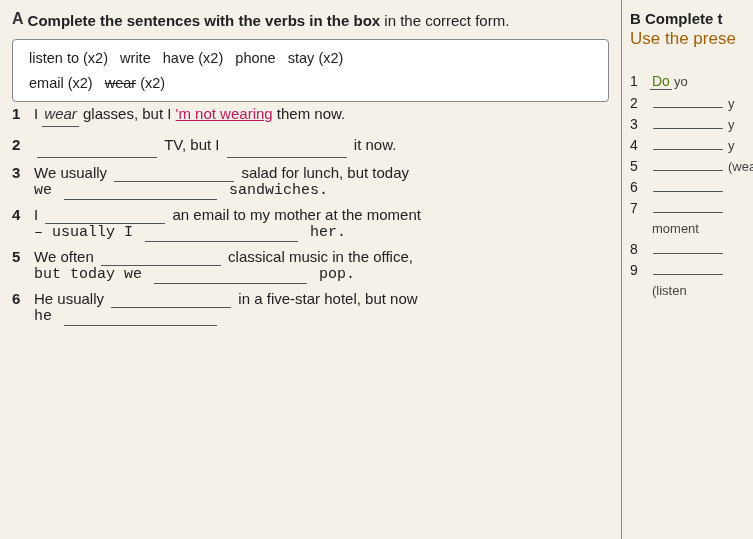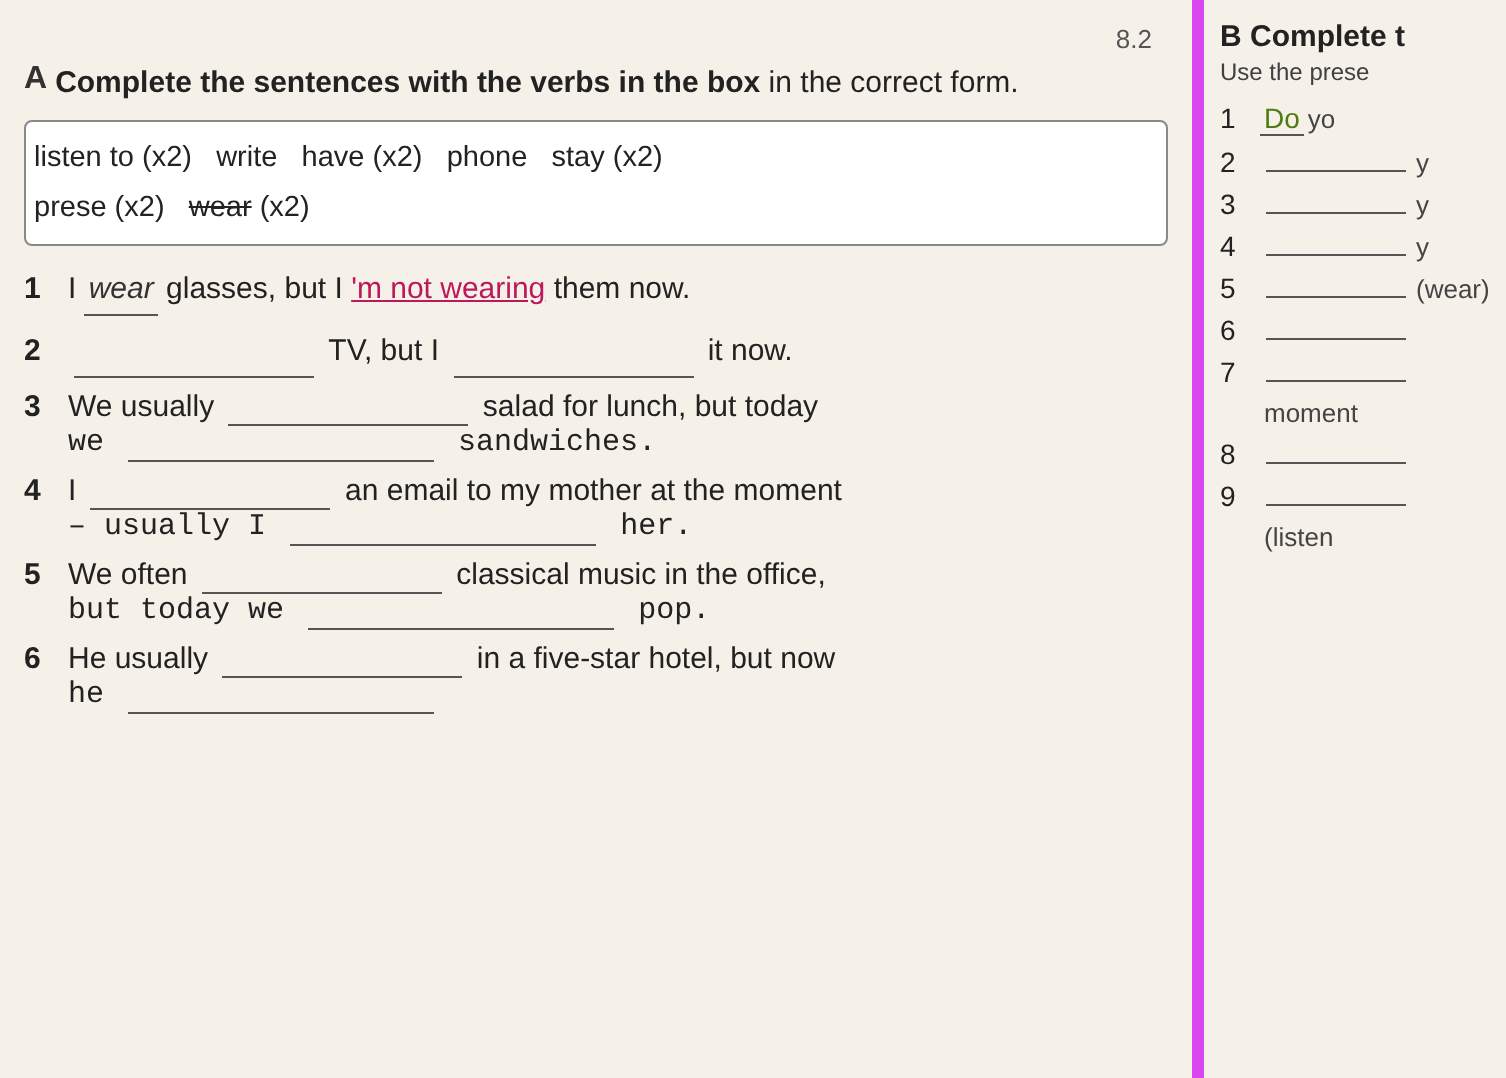--- a/index.html
+++ b/index.html
@@ -31,22 +31,21 @@
       line-height: 1.4;
     }
 
     .instructions strong {
       font-weight: bold;
     }
 
     .verb-box {
       border: 1.5px solid #888;
       border-radius: 4px;
-      padding: 6px 4px;
-      margin-bottom: 10px;
+      padding: 6px 16px;
       background: #fff;
       font-size: 14.5px;
       color: #222;
       line-height: 1.7;
     }
 
     .verb-box .strikethrough {
       text-decoration: line-through;
     }
 
@@ -94,37 +93,37 @@
       padding-left: 22px;
       display: flex;
       align-items: baseline;
       margin-bottom: 6px;
       font-size: 15px;
       color: #222;
       font-family: Liberation Mono, monospace;
     }
 
     .right-panel {
-      width: 157px;
+      width: 132px;
       background: #f5f0e8;
       padding: 10px 8px;
-      border-left: 6px solid #d946ef;
+      border-left: 1px solid #d946ef;
     }
 
     .right-header {
       font-size: 15px;
       font-weight: bold;
       color: #222;
       margin-bottom: 2px;
     }
 
     .right-sub {
-      font-size: 12px;
-      color: #404040;
-      margin-bottom: 8px;
+      font-size: 17px;
+      color: #a16207;
+      margin-bottom: 24px;
     }
 
     .right-list {
       list-style: none;
     }
 
     .right-list-item {
       display: flex;
       align-items: baseline;
       margin-bottom: 5px;
@@ -168,38 +167,35 @@
       font-weight: bold;
       font-size: 16px;
       color: #333;
       margin-right: 4px;
     }
   </style>
 </head>
 <body>
 
 <div class="main-content">
-  <div class="top-bar">
-    <span>8.2</span>
-  </div>
 
   <div class="section-header">
     <span class="section-label">A</span>
     <span class="instructions">
       <strong>Complete the sentences with the verbs in the box</strong> in the correct form.
     </span>
   </div>
 
   <div class="verb-box">
     <span>listen to (x2)</span>&nbsp;&nbsp;
     <span>write</span>&nbsp;&nbsp;
     <span>have (x2)</span>&nbsp;&nbsp;
     <span>phone</span>&nbsp;&nbsp;
     <span>stay (x2)</span><br>
-    <span>prese (x2)</span>&nbsp;&nbsp;
+    <span>email (x2)</span>&nbsp;&nbsp;
     <span class="strikethrough">wear</span>&nbsp;(x2)
   </div>
 
   <ul class="exercise-list">
 
     <li class="exercise-item">
       <span class="item-num">1</span>
       <span>I&nbsp;</span>
       <span class="filled-answer">wear</span>
       <span>&nbsp;glasses, but I&nbsp;</span>

